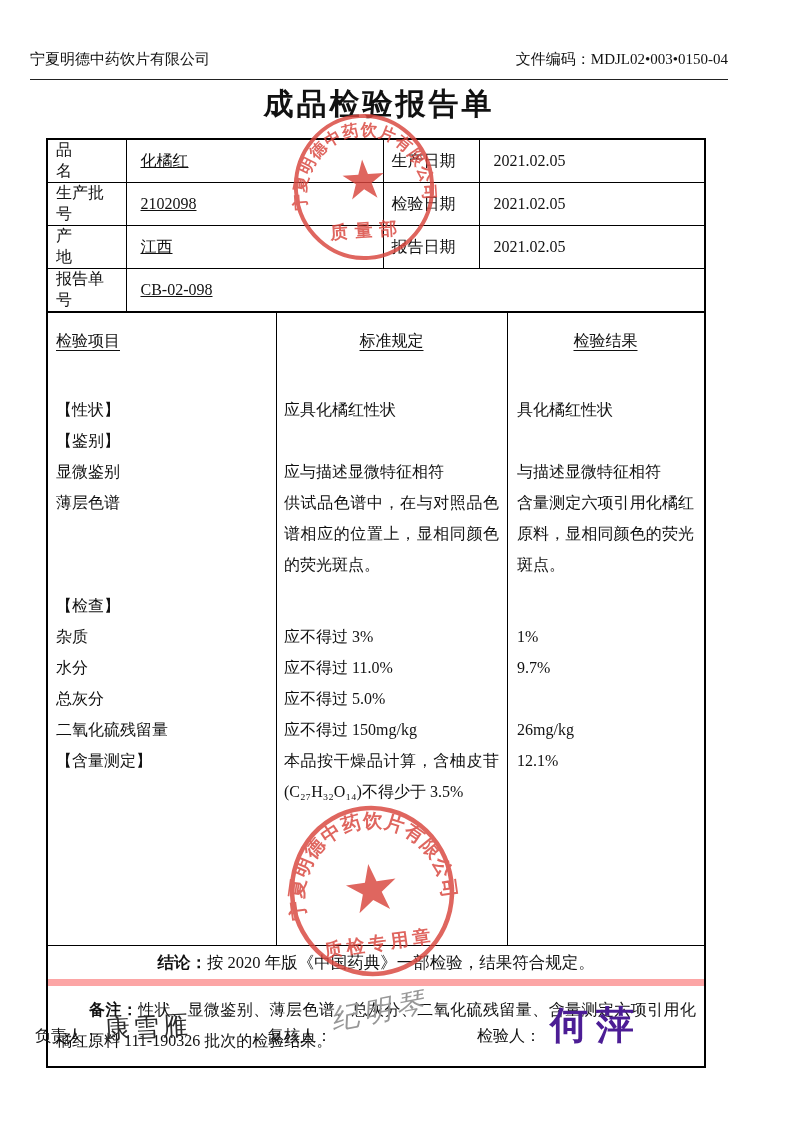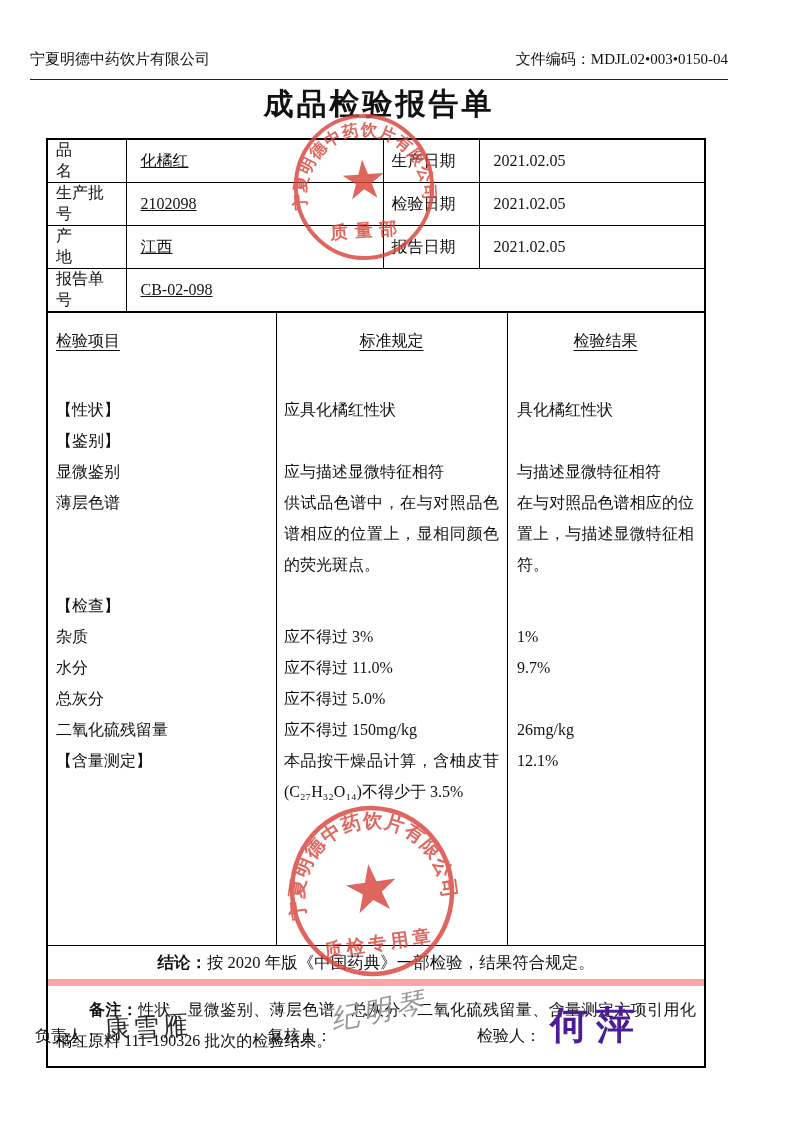--- a/index.html
+++ b/index.html
@@ -149,21 +149,21 @@
         <div class="c3"></div>
       </div>
       <div class="mrow">
         <div class="c1">显微鉴别</div>
         <div class="c2">应与描述显微特征相符</div>
         <div class="c3">与描述显微特征相符</div>
       </div>
       <div class="mrow">
         <div class="c1">薄层色谱</div>
         <div class="c2">供试品色谱中，在与对照品色谱相应的位置上，显相同颜色的荧光斑点。</div>
-        <div class="c3">在与对照品色谱相应的位置上，与描述显微特征相符。</div>
+        <div class="c3">含量测定六项引用化橘红原料，显相同颜色的荧光斑点。</div>
       </div>
       <div class="mrow gap-top">
         <div class="c1">【检查】</div>
         <div class="c2"></div>
         <div class="c3"></div>
       </div>
       <div class="mrow">
         <div class="c1">杂质</div>
         <div class="c2">应不得过 3%</div>
         <div class="c3">1%</div>

